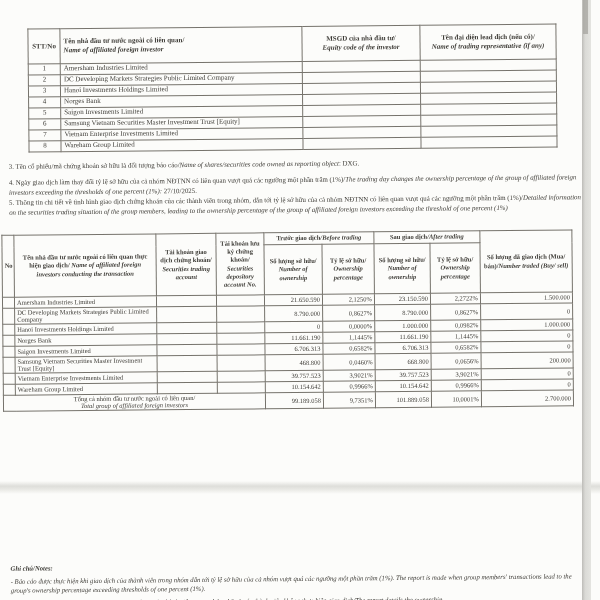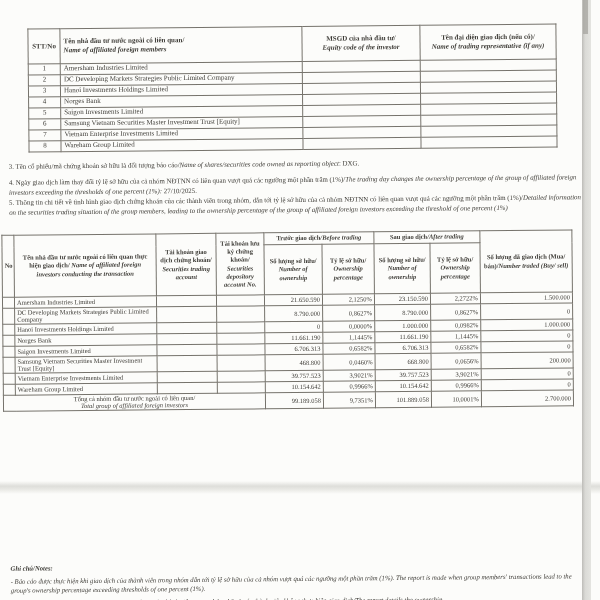--- a/index.html
+++ b/index.html
@@ -65,28 +65,28 @@
           <col style="width:32px">
           <col style="width:242px">
           <col style="width:118px">
           <col style="width:136px">
         </colgroup>
       <thead>
         <tr>
           <th class="c"><span class="vi">STT/No</span></th>
           <th class="name-h">
             <span class="vi">Tên nhà đầu tư nước ngoài có liên quan/</span><br>
-            <span class="en">Name of affiliated foreign members</span>
+            <span class="en">Name of affiliated foreign investor</span>
           </th>
           <th class="c">
             <span class="vi">MSGD của nhà đầu tư/</span><br>
             <span class="en">Equity code of the investor</span>
           </th>
           <th class="c">
-            <span class="vi">Tên đại diện giao dịch (nếu có)/</span><br>
+            <span class="vi">Tên đại diện lead dịch (nếu có)/</span><br>
             <span class="en">Name of trading representative (if any)</span>
           </th>
         </tr>
       </thead>
       <tbody id="t1-body">
   <tr>
     <td class="c">1</td>
     <td class="l">Amersham Industries Limited</td>
     <td></td>
     <td></td>

